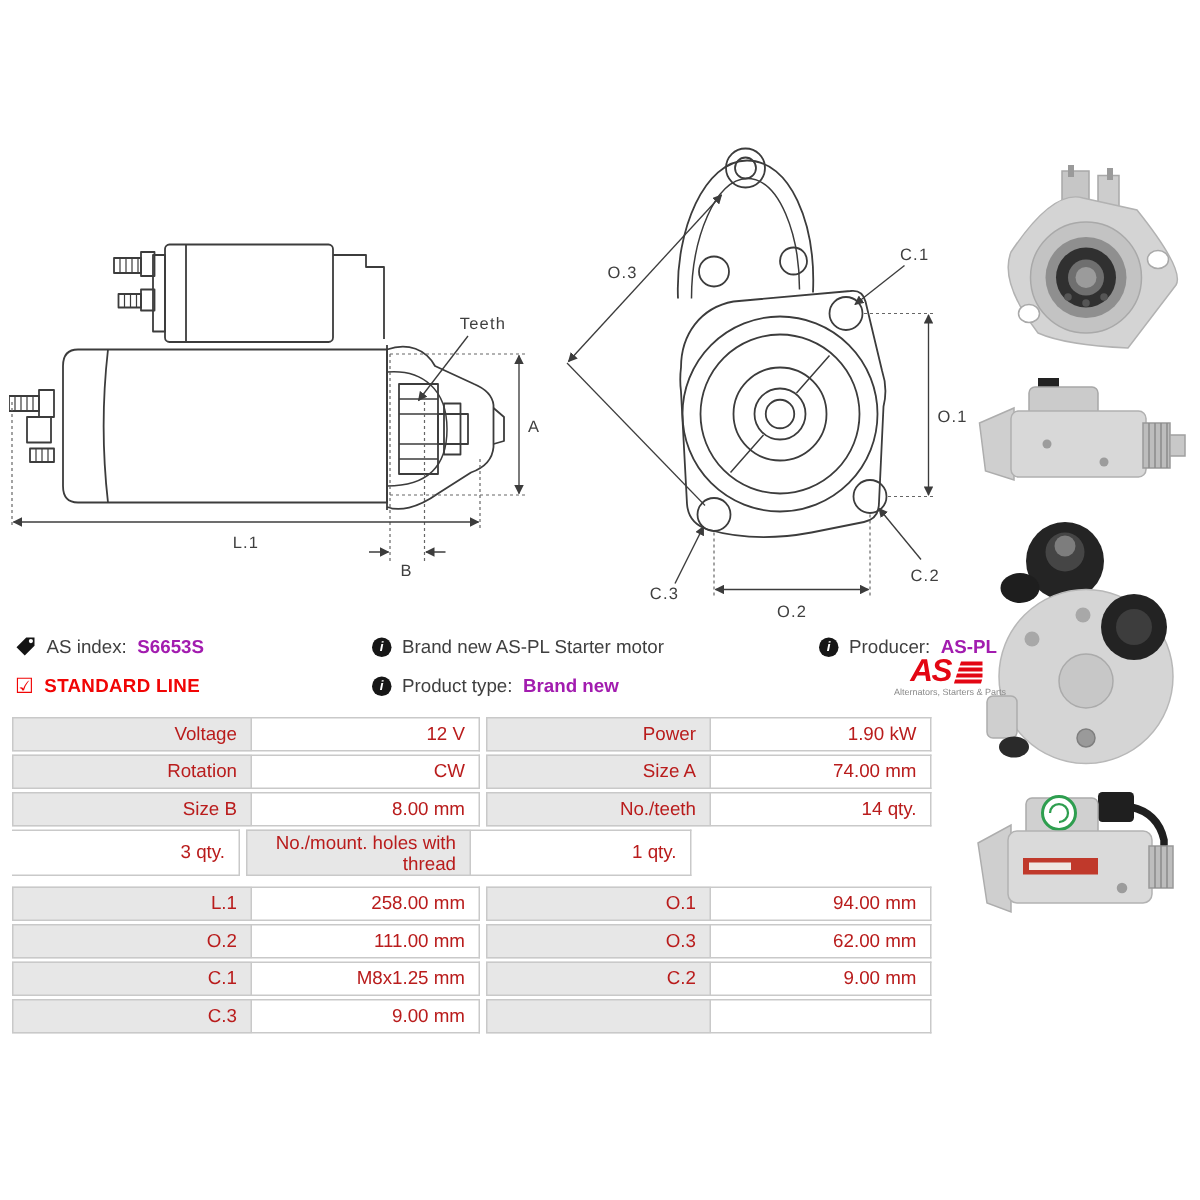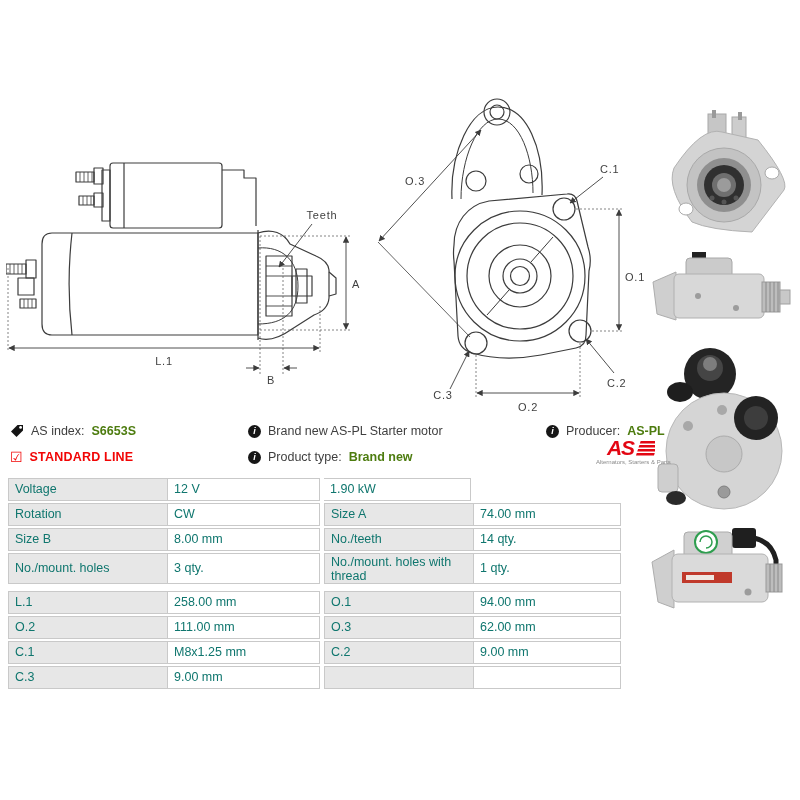--- a/index.html
+++ b/index.html
@@ -1,40 +1,40 @@
 <!DOCTYPE html>
 <html><head>
 <meta charset="utf-8">
 <style>
   html,body{margin:0;padding:0;background:#fff;}
   #stage{position:relative;width:800px;height:800px;background:#ffffff;overflow:hidden;
          font-family:"Liberation Sans", sans-serif;color:#4a4a4a;}
 
   
   .info-item{position:absolute;display:flex;align-items:center;gap:7px;font-size:12.5px;color:#3f3f3f;white-space:nowrap;}
-  .info-item b{color:#4d7c0f;}
+  .info-item b{color:#a21caf;}
   .info-ic{display:inline-flex;align-items:center;justify-content:center;width:13px;height:13px;border-radius:50%;
            background:#161616;color:#fff;font-size:9px;font-weight:bold;font-style:italic;flex:0 0 13px;}
   .red{color:#f10505;}
   .check-ic{font-size:14px;line-height:13px;}
   .std-line{font-weight:bold;letter-spacing:.2px;}
 
   
   .as-logo{position:absolute;left:596px;top:438px;width:70px;}
   .as-logo .mark{display:flex;align-items:center;justify-content:center;gap:1px;}
   .as-logo .as-txt{font-size:21px;font-weight:bold;font-style:italic;color:#e30613;letter-spacing:-1px;line-height:20px;}
   .as-logo .tagline{font-size:6px;color:#8a8a8a;margin-top:1px;white-space:nowrap;}
 
   
   .spec-table{position:absolute;left:8px;top:478px;width:640px;font-size:12.5px;}
   .spec-block{display:block;}
   .spec-block.second{margin-top:7px;}
   .spec-row{display:flex;margin-bottom:2px;}
   .cell{box-sizing:border-box;border:1px solid #c9c9c9;height:23px;line-height:20px;
-        padding:0 9px 0 6px;overflow:hidden;color:#0f766e;}
+        text-align:right;padding:0 9px 0 6px;overflow:hidden;color:#b91c1c;}
   .lc1{width:160px;background:#e7e7e7;}
   .vc1{width:152px;background:#fff;border-left:none;}
   .gap{width:4px;}
   .lc2{width:150px;background:#e7e7e7;}
   .vc2{width:147px;background:#fff;border-left:none;}
   .spec-row.tall .cell{height:31px;line-height:14px;padding-top:1px;white-space:normal;}
   .spec-row.tall .cell.oneline{line-height:28px;padding-top:0;}
 
   
   .drawing{position:absolute;}
@@ -261,38 +261,38 @@
     <div class="tagline">Alternators, Starters &amp; Parts</div>
   </div>
 
   <div class="spec-table">
 
     <div class="spec-block">
       <div class="spec-row">
         <div class="cell lc1">Voltage</div>
         <div class="cell vc1">12 V</div>
         <div class="gap"></div>
+        <div class="cell lc2">Power</div>
         <div class="cell vc2">1.90 kW</div>
       </div>
       <div class="spec-row">
         <div class="cell lc1">Rotation</div>
         <div class="cell vc1">CW</div>
         <div class="gap"></div>
         <div class="cell lc2">Size A</div>
         <div class="cell vc2">74.00 mm</div>
       </div>
       <div class="spec-row">
         <div class="cell lc1">Size B</div>
         <div class="cell vc1">8.00 mm</div>
         <div class="gap"></div>
         <div class="cell lc2">No./teeth</div>
         <div class="cell vc2">14 qty.</div>
       </div>
       <div class="spec-row tall">
-        <div class="cell lc1 oneline">No./mount. holes</div>
         <div class="cell vc1 oneline">3 qty.</div>
         <div class="gap"></div>
         <div class="cell lc2">No./mount. holes with thread</div>
         <div class="cell vc2 oneline">1 qty.</div>
       </div>
     </div>
 
     <div class="spec-block second">
       <div class="spec-row">
         <div class="cell lc1">L.1</div>

